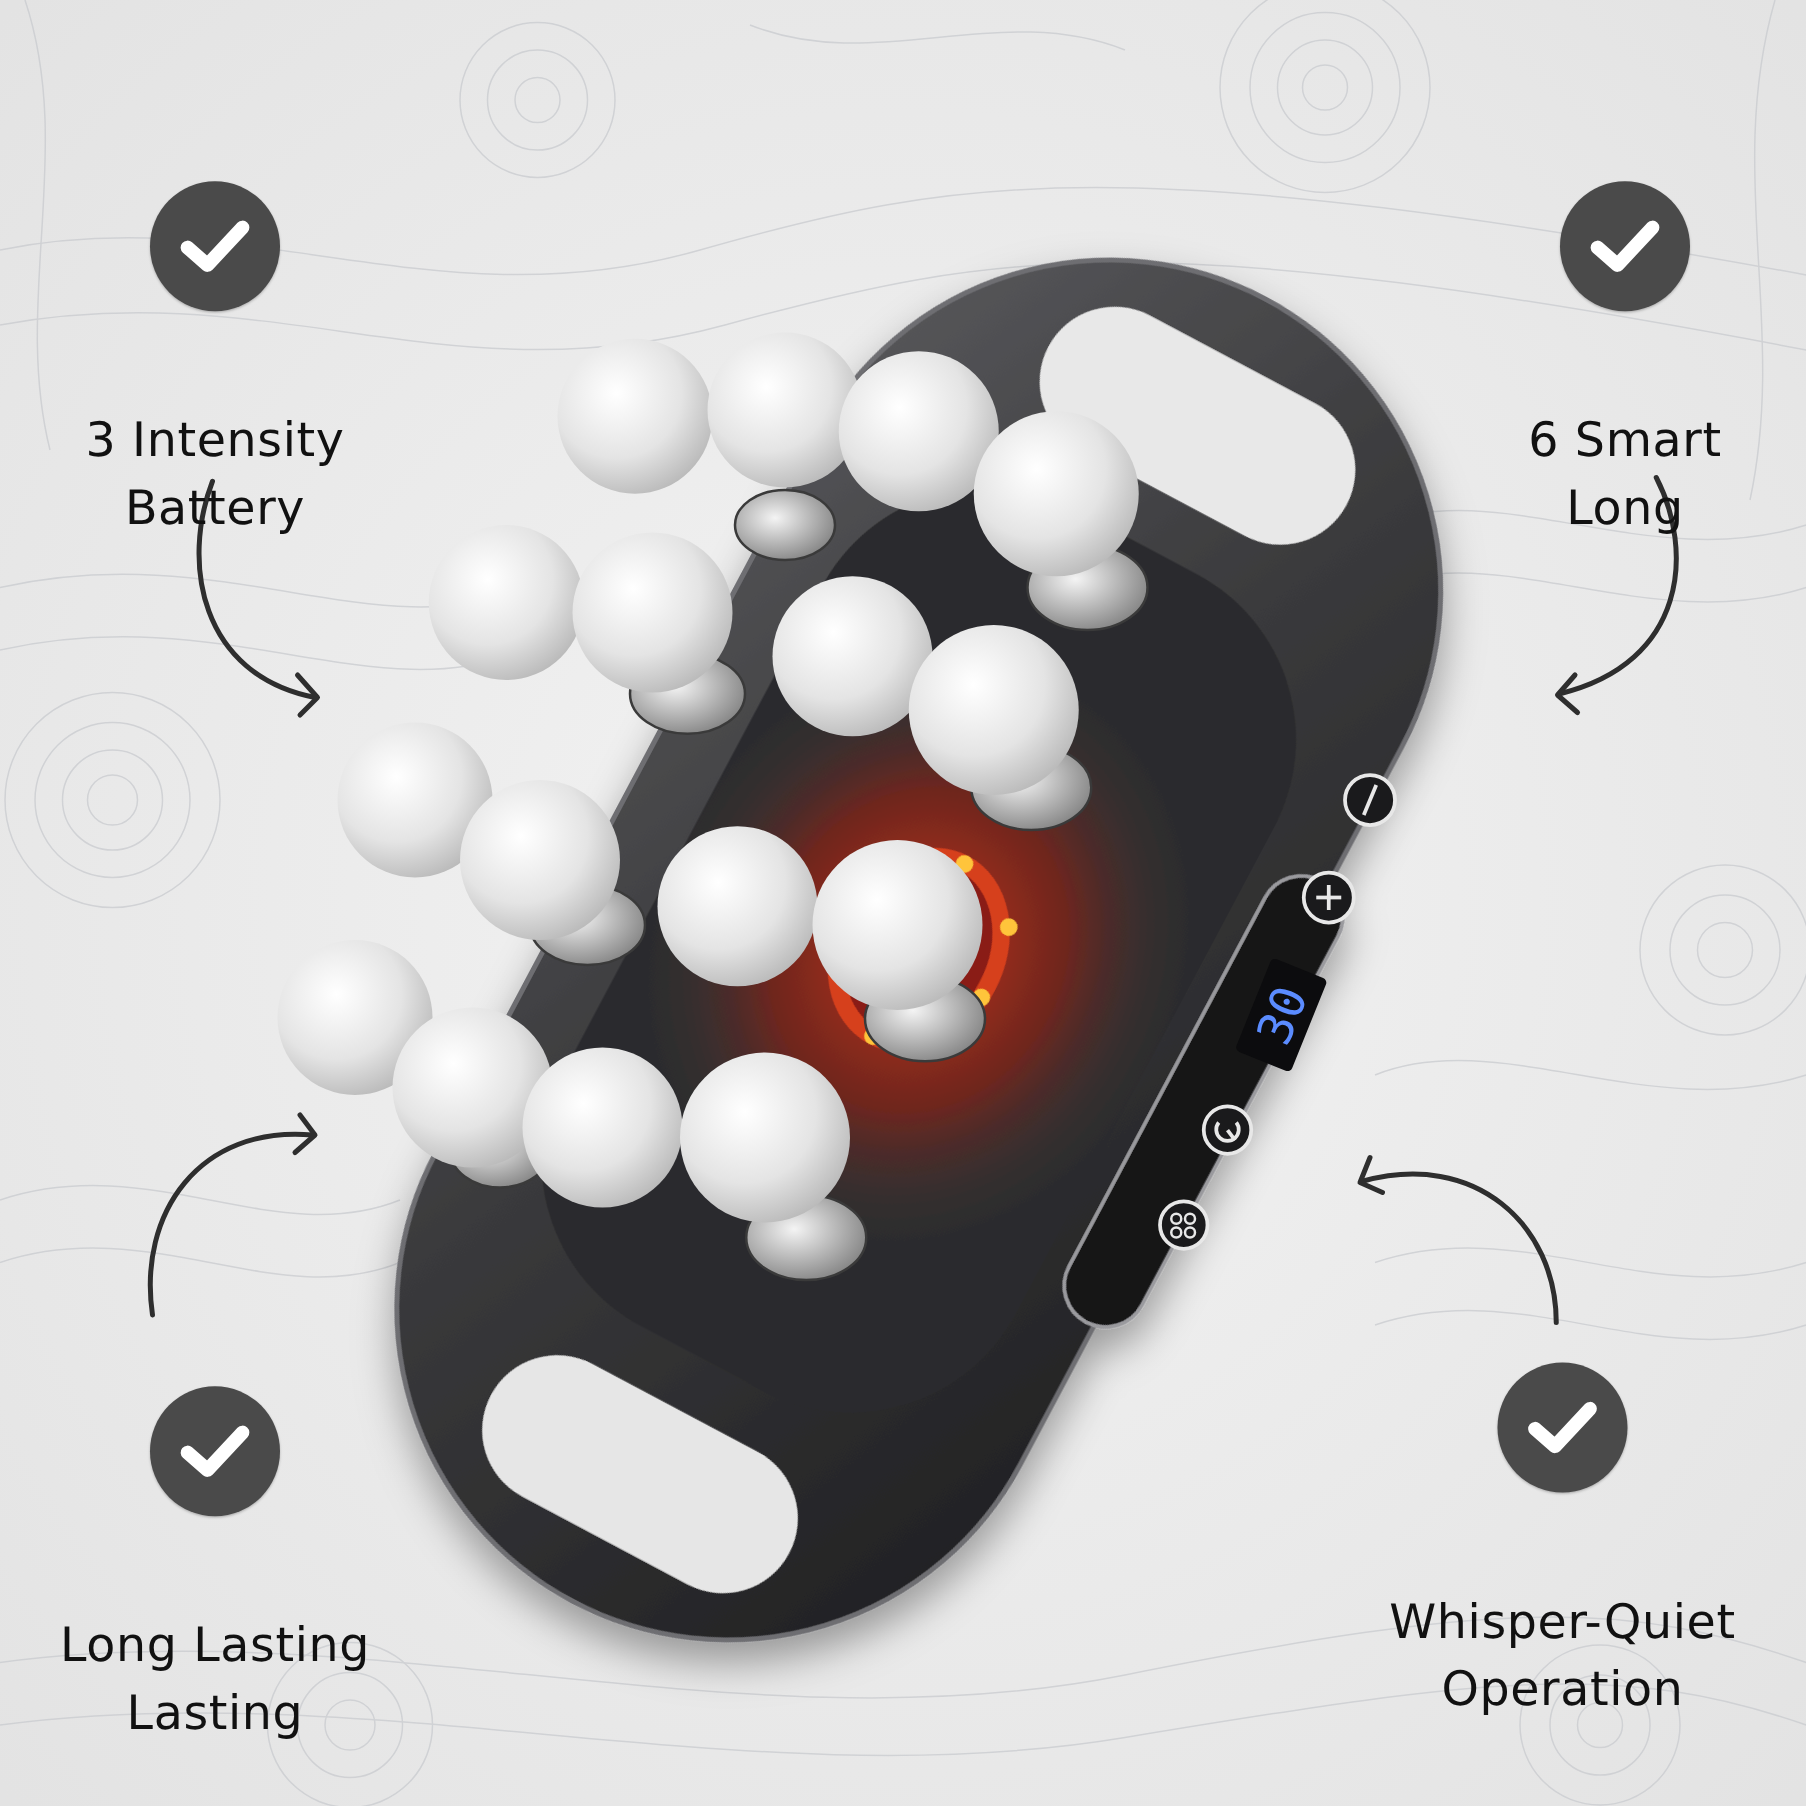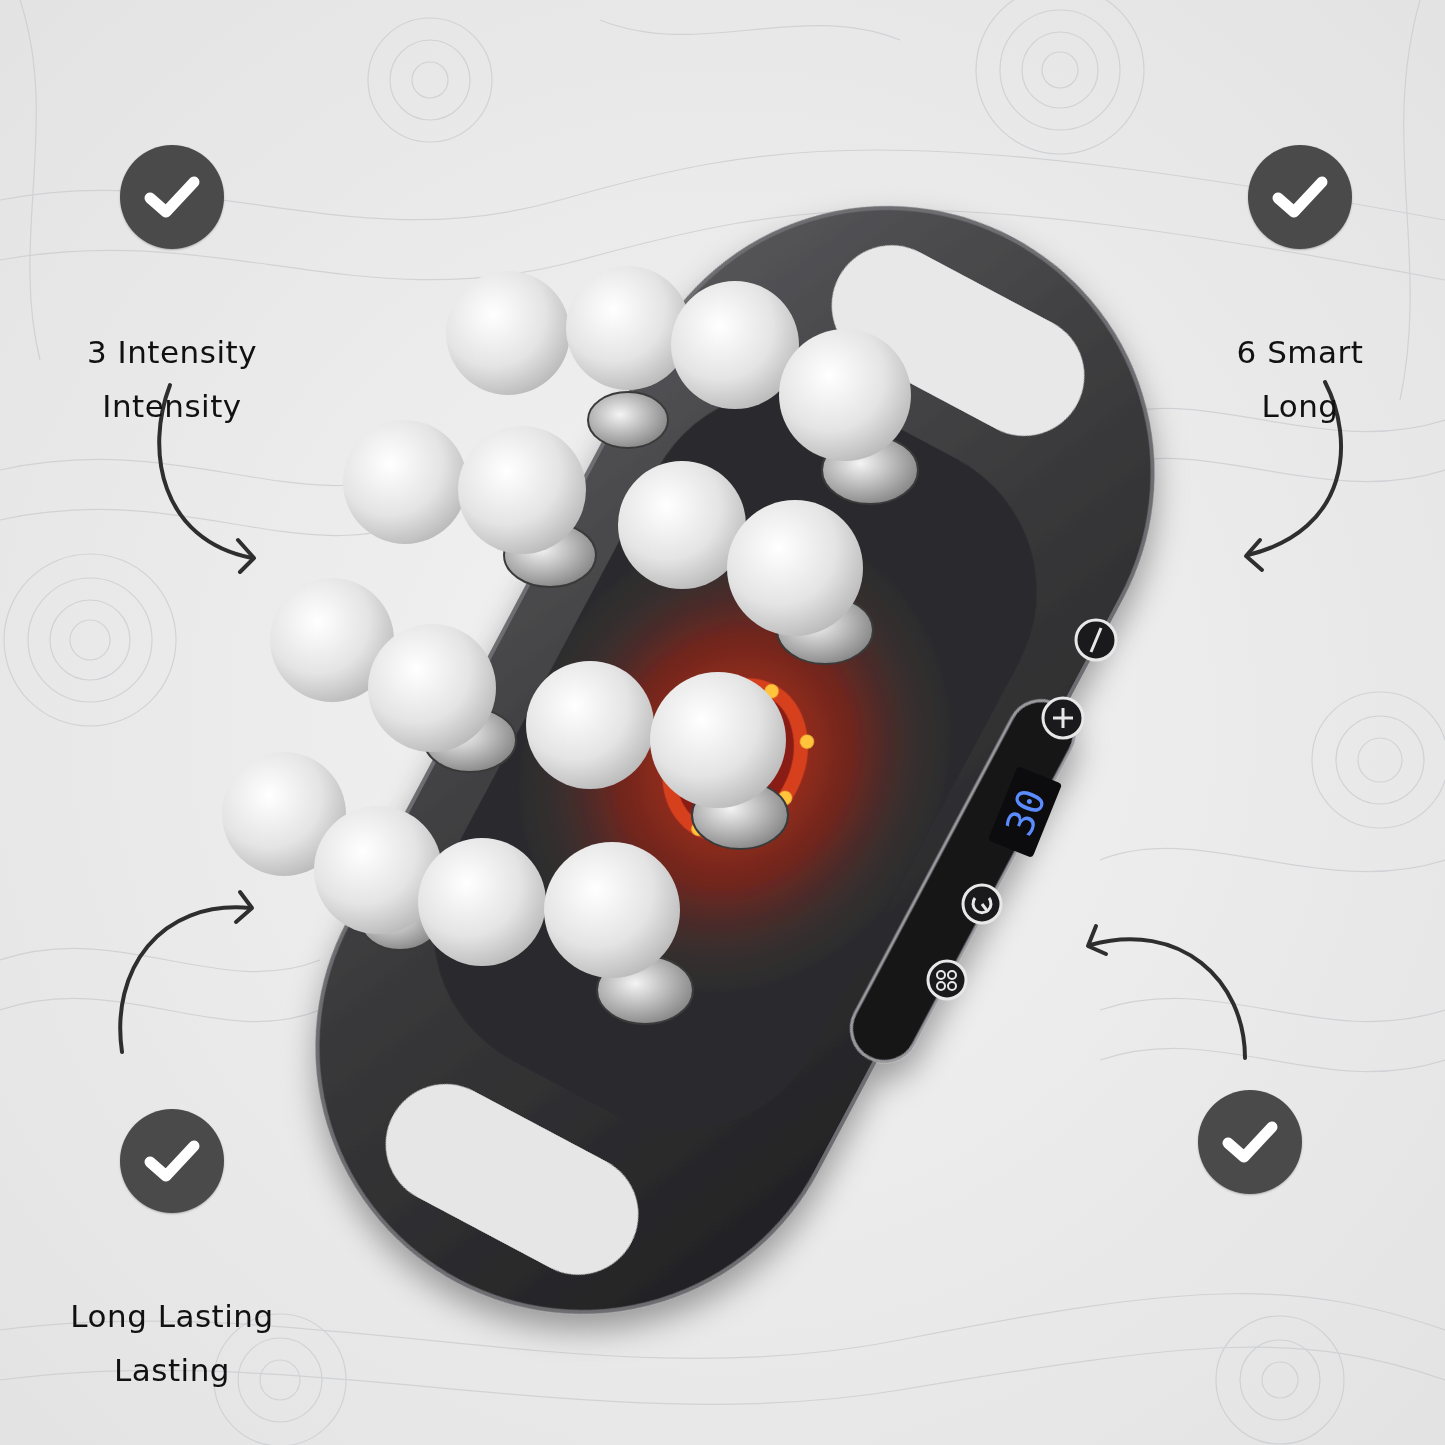--- a/index.html
+++ b/index.html
@@ -16,21 +16,21 @@
     text-align: center;
   }
   .check-badge {
     width: 104px; height: 104px; border-radius: 50%;
     background: #4a4a4a;
     display: flex; align-items: center; justify-content: center;
     box-shadow: 0 1px 2px rgba(0,0,0,0.25);
   }
   .feature-label {
     margin-top: 22px;
-    font-size: 31px; line-height: 54px;
+    font-size: 38px; line-height: 54px;
     color: #111; font-weight: 500;
     letter-spacing: 0.5px;
     white-space: pre-line;
   }
   .arrow { position: absolute; }
   .device { position: absolute; left: 0; top: 0; }
 </style>
 </head>
 <body>
 
@@ -208,21 +208,21 @@
   <path d="M26 16 L18 36 L36 44" fill="none" stroke="#2e2e2e" stroke-width="4" stroke-linecap="round" stroke-linejoin="round"></path>
 </svg>
 
 <div class="feature" style="left:22px;top:145px;width:300px;">
   <div class="check-badge">
     <svg width="60" height="50" viewBox="0 0 60 50">
       <path d="M8 26 L24 40 L52 10" fill="none" stroke="#fff" stroke-width="11" stroke-linecap="round" stroke-linejoin="round"></path>
     </svg>
   </div>
   <div class="feature-label">
-    <div>3 Intensity</div><div>Intensity</div>
+    <div>3 Intensity</div><div>Battery</div>
   </div>
 </div>
 
 <div class="feature" style="left:1150px;top:145px;width:300px;">
   <div class="check-badge">
     <svg width="60" height="50" viewBox="0 0 60 50">
       <path d="M8 26 L24 40 L52 10" fill="none" stroke="#fff" stroke-width="11" stroke-linecap="round" stroke-linejoin="round"></path>
     </svg>
   </div>
   <div class="feature-label">
@@ -240,13 +240,16 @@
     <div>Long Lasting</div><div>Lasting</div>
   </div>
 </div>
 
 <div class="feature" style="left:1090px;top:1090px;width:320px;">
   <div class="check-badge">
     <svg width="60" height="50" viewBox="0 0 60 50">
       <path d="M8 26 L24 40 L52 10" fill="none" stroke="#fff" stroke-width="11" stroke-linecap="round" stroke-linejoin="round"></path>
     </svg>
   </div>
+  <div class="feature-label">
+    <div>Whisper-Quiet</div><div>Operation</div>
+  </div>
 </div>
 
 </body></html>

